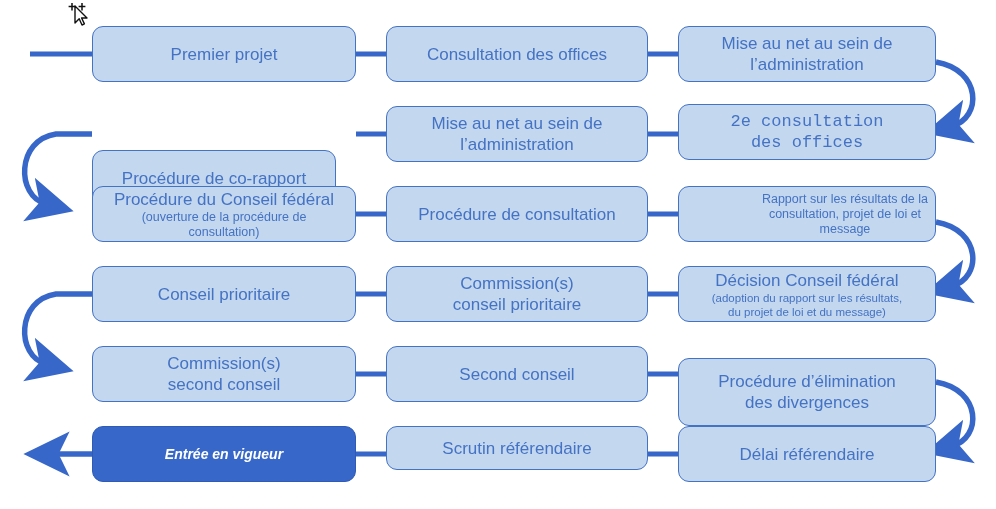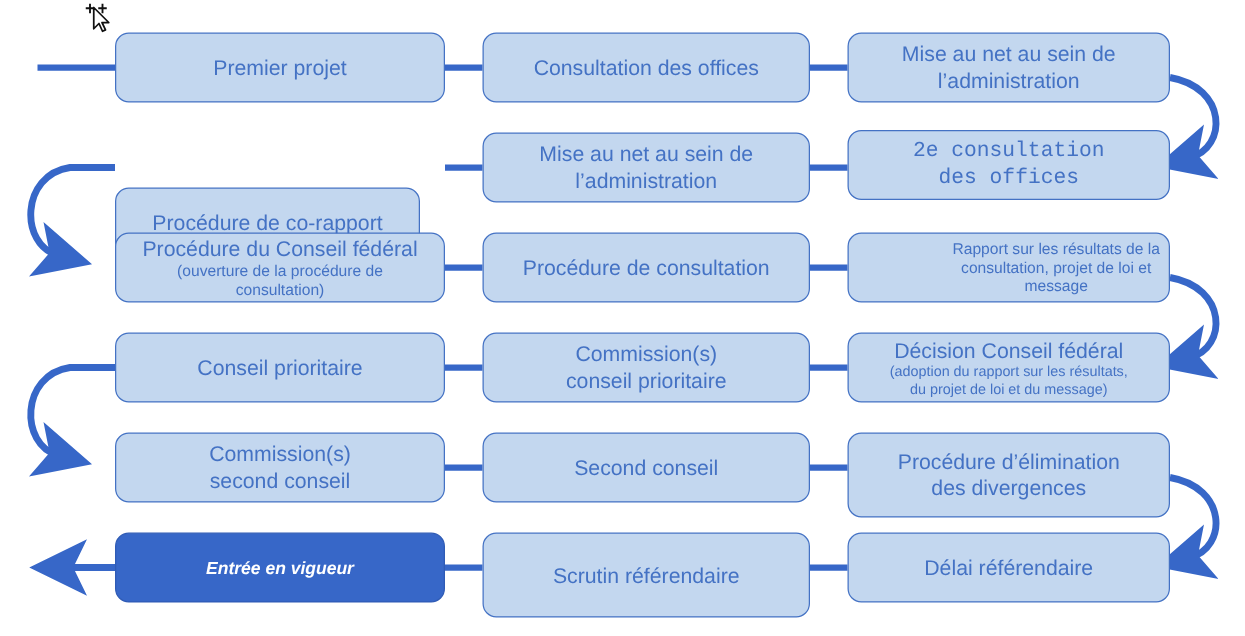--- a/index.html
+++ b/index.html
@@ -167,29 +167,29 @@
 du projet de loi et du message)</div>
   </div>
 
   <div class="node" style="left:92px; top:346px; width:264px; height:56px;">
     <div class="ln-main">Commission(s)
 second conseil</div>
   </div>
   <div class="node" style="left:386px; top:346px; width:262px; height:56px;">
     <div class="ln-main">Second conseil</div>
   </div>
-  <div class="node" style="left:678px; top:346px; width:258px; height:68px;">
+  <div class="node" style="left:678px; top:358px; width:258px; height:68px;">
     <div class="ln-main">Procédure d’élimination
 des divergences</div>
   </div>
 
   <div class="node accent" style="left:92px; top:426px; width:264px; height:56px;">
     <div class="ln-main">Entrée en vigueur</div>
   </div>
-  <div class="node" style="left:386px; top:426px; width:262px; height:68px;">
+  <div class="node" style="left:386px; top:426px; width:262px; height:44px;">
     <div class="ln-main">Scrutin référendaire</div>
   </div>
   <div class="node" style="left:678px; top:426px; width:258px; height:56px;">
     <div class="ln-main">Délai référendaire</div>
   </div>
 
   <svg id="cursor" width="28" height="30" viewBox="0 0 28 30" style="left:64px; top:0px;">
     <path d="M8,3 L8,10.5 M4.6,6.6 L11.4,6.6" stroke="#111" stroke-width="1.5" fill="none"></path>
     <path d="M18,3 L18,10.5 M14.6,6.6 L21.4,6.6" stroke="#111" stroke-width="1.5" fill="none"></path>
     <path d="M11,6 L11,23 L15.2,18.8 L18,25 L20.4,23.9 L17.6,18 L23,18 Z" fill="#ffffff" stroke="#111" stroke-width="1.4" stroke-linejoin="round"></path>

